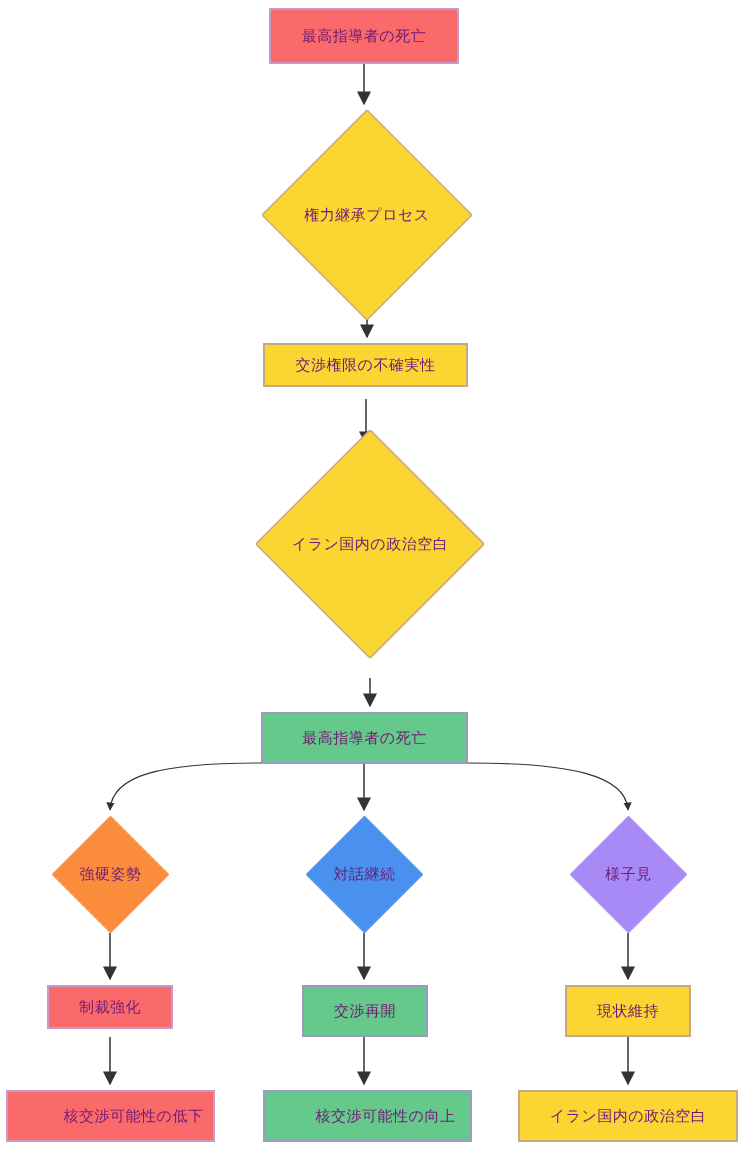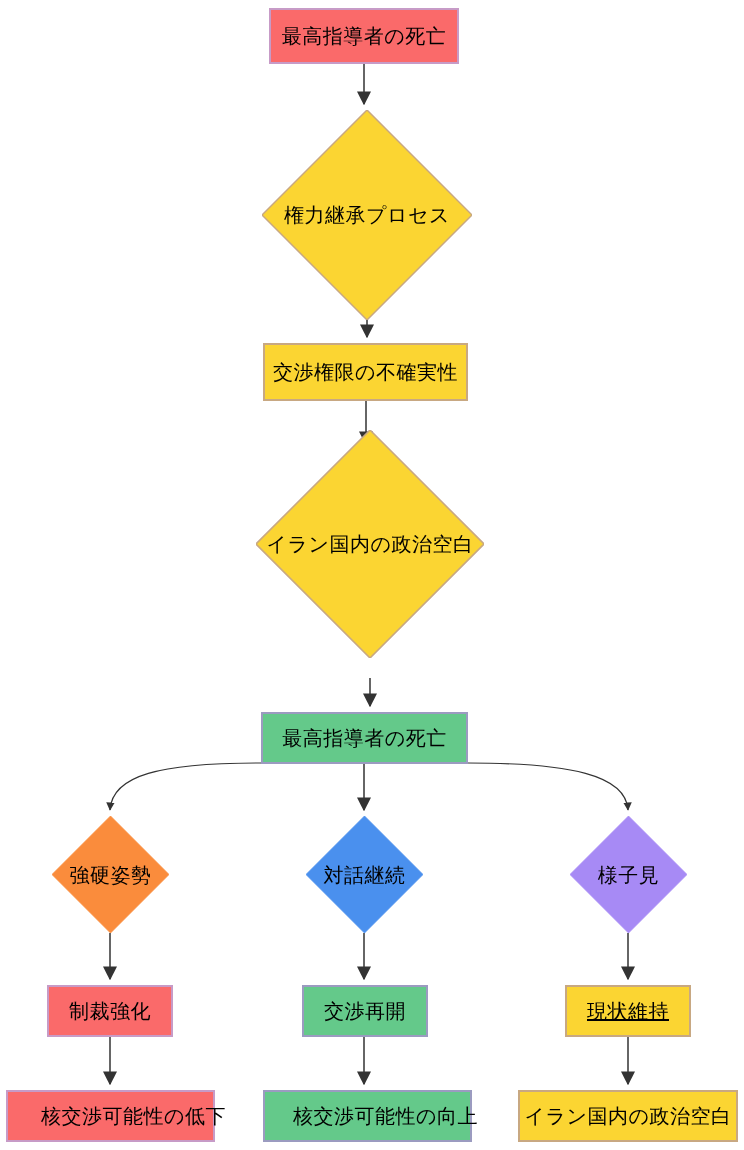--- a/index.html
+++ b/index.html
@@ -30,23 +30,23 @@
     box-sizing: border-box;
     display: flex;
     align-items: center;
     justify-content: center;
   }
   .node-rect {
     border-style: solid;
     border-width: 2px;
   }
   .node-label {
-    font-size: 20px;
+    font-size: 15px;
     line-height: 1.1;
-    color: #000000;
+    color: #701a75;
     white-space: nowrap;
     letter-spacing: 0.5px;
     text-align: center;
     position: relative;
     z-index: 3;
   }
   .node-diamond {
     background: transparent;
     border: none;
   }
@@ -94,21 +94,21 @@
   <div id="node-layer">
       <div class="node node-rect" style="left: 269px; top: 8px; width: 190px; height: 56px; background: rgb(250, 106, 106); border-color: rgb(199, 155, 199);">
         <span class="node-label">最高指導者の死亡</span>
       </div>
       <div class="node node-diamond" style="left: 262px; top: 110px; width: 210px; height: 210px;">
         <svg class="diamond-shape" viewBox="0 0 100 100" preserveAspectRatio="none">
           <polygon points="50,0 100,50 50,100 0,50" fill="#FBD532" stroke="#C8A882" stroke-width="0.7"></polygon>
         </svg>
         <span class="node-label diamond-label">権力継承プロセス</span>
       </div>
-      <div class="node node-rect" style="left: 263px; top: 343px; width: 205px; height: 58px; background: rgb(251, 213, 50); border-color: rgb(200, 168, 130);">
+      <div class="node node-rect" style="left: 263px; top: 343px; width: 205px; height: 44px; background: rgb(251, 213, 50); border-color: rgb(200, 168, 130);">
         <span class="node-label">交渉権限の不確実性</span>
       </div>
       <div class="node node-diamond" style="left: 256px; top: 430px; width: 228px; height: 228px;">
         <svg class="diamond-shape" viewBox="0 0 100 100" preserveAspectRatio="none">
           <polygon points="50,0 100,50 50,100 0,50" fill="#FBD532" stroke="#C8A882" stroke-width="0.7"></polygon>
         </svg>
         <span class="node-label diamond-label">イラン国内の政治空白</span>
       </div>
       <div class="node node-rect" style="left: 261px; top: 712px; width: 207px; height: 52px; background: rgb(100, 201, 138); border-color: rgb(155, 155, 192);">
         <span class="node-label">最高指導者の死亡</span>
@@ -124,27 +124,27 @@
           <polygon points="50,0 100,50 50,100 0,50" fill="#4A90EE" stroke="#4A90EE" stroke-width="0.7"></polygon>
         </svg>
         <span class="node-label diamond-label">対話継続</span>
       </div>
       <div class="node node-diamond" style="left: 570px; top: 816px; width: 117px; height: 117px;">
         <svg class="diamond-shape" viewBox="0 0 100 100" preserveAspectRatio="none">
           <polygon points="50,0 100,50 50,100 0,50" fill="#A78AF5" stroke="#A78AF5" stroke-width="0.7"></polygon>
         </svg>
         <span class="node-label diamond-label">様子見</span>
       </div>
-      <div class="node node-rect" style="left: 47px; top: 985px; width: 126px; height: 52px; background: rgb(250, 106, 106); border-color: rgb(199, 155, 199);">
+      <div class="node node-rect" style="left: 47px; top: 985px; width: 126px; height: 44px; background: rgb(250, 106, 106); border-color: rgb(199, 155, 199);">
         <span class="node-label">制裁強化</span>
       </div>
       <div class="node node-rect" style="left: 302px; top: 985px; width: 126px; height: 52px; background: rgb(100, 201, 138); border-color: rgb(155, 155, 192);">
         <span class="node-label">交渉再開</span>
       </div>
-      <div class="node node-rect" style="left: 565px; top: 985px; width: 126px; height: 52px; background: rgb(251, 213, 50); border-color: rgb(200, 168, 130); text-decoration: underline;">
+      <div class="node node-rect" style="left: 565px; top: 985px; width: 126px; height: 52px; background: rgb(251, 213, 50); border-color: rgb(200, 168, 130);">
         <span class="node-label">現状維持</span>
       </div>
       <div class="node node-rect" style="left: 6px; top: 1090px; width: 209px; height: 52px; background: rgb(250, 106, 106); border-color: rgb(199, 155, 199); padding-left: 46px;">
         <span class="node-label">核交渉可能性の低下</span>
       </div>
       <div class="node node-rect" style="left: 263px; top: 1090px; width: 209px; height: 52px; background: rgb(100, 201, 138); border-color: rgb(155, 155, 192); padding-left: 36px;">
         <span class="node-label">核交渉可能性の向上</span>
       </div>
       <div class="node node-rect" style="left: 518px; top: 1090px; width: 220px; height: 52px; background: rgb(251, 213, 50); border-color: rgb(200, 168, 130);">
         <span class="node-label">イラン国内の政治空白</span>

